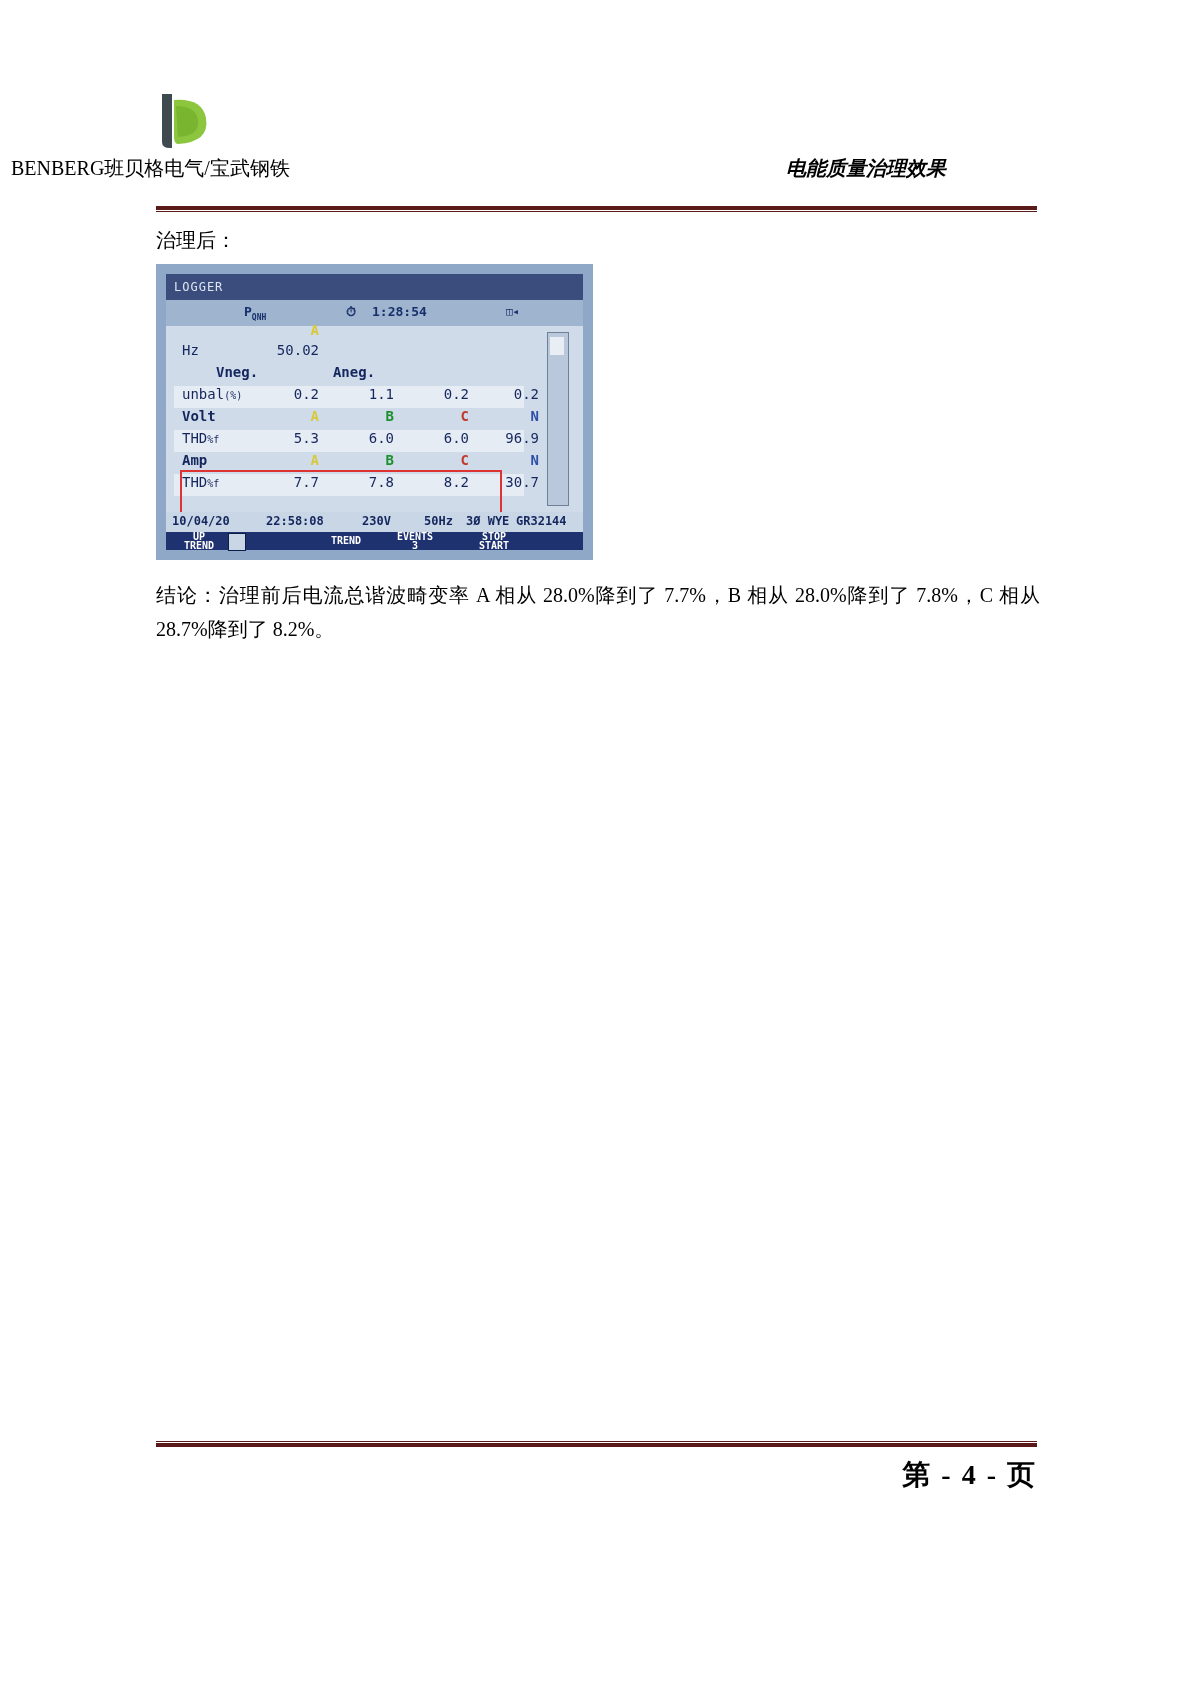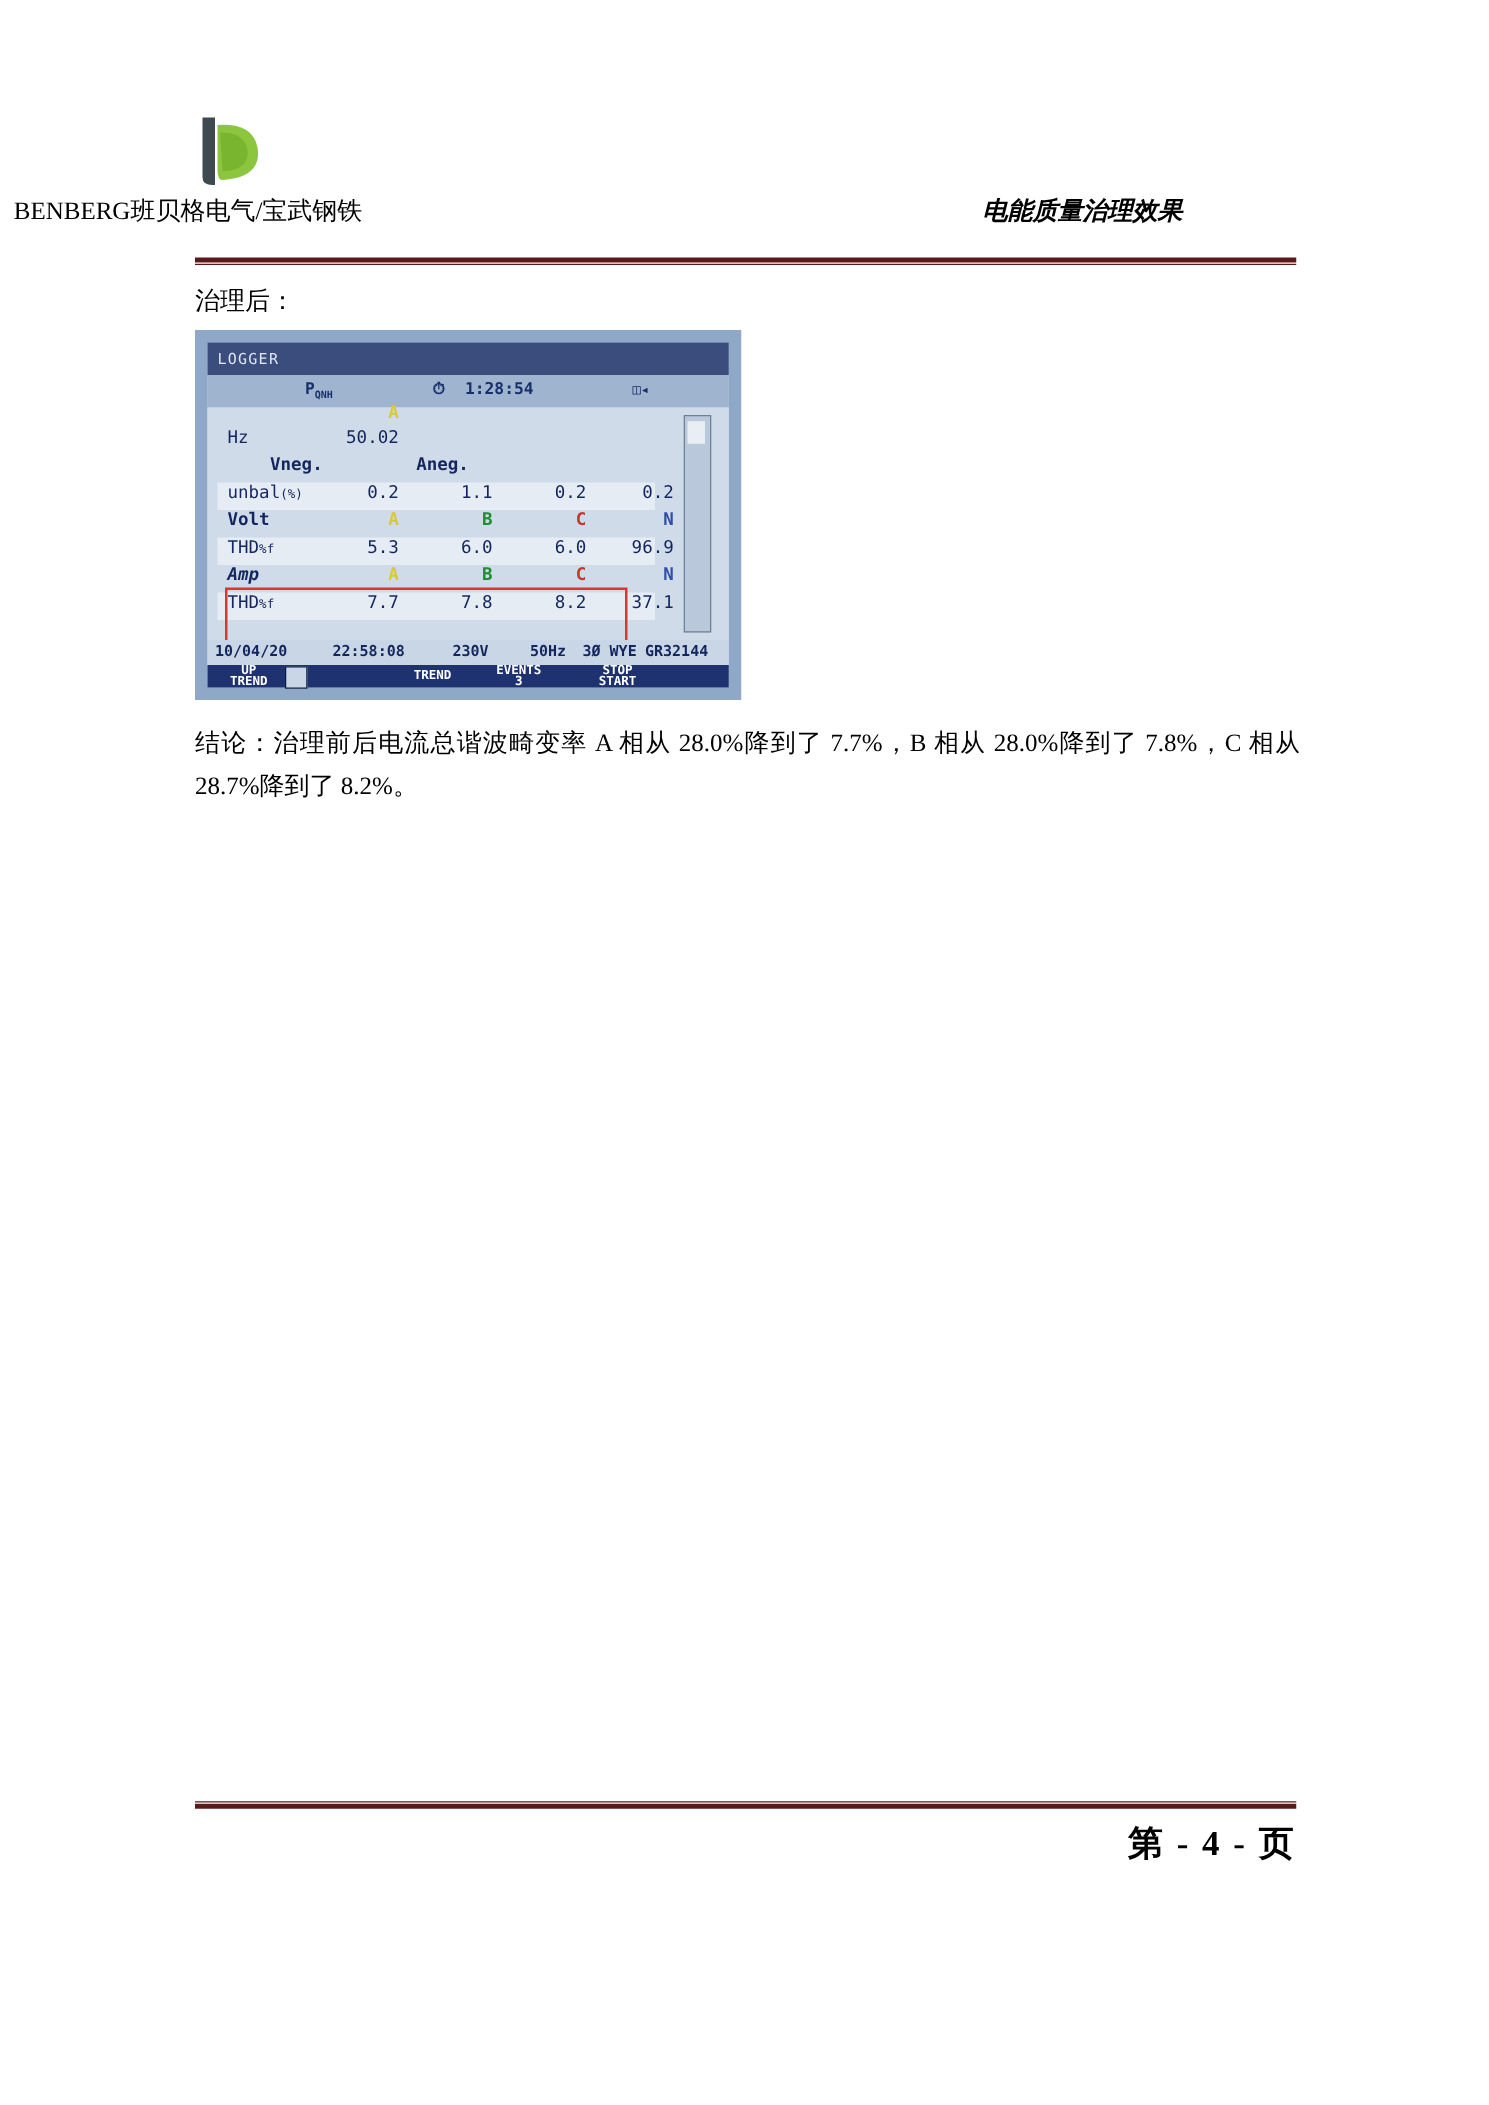--- a/index.html
+++ b/index.html
@@ -304,34 +304,34 @@
           <div class="band" style="top:104px;"></div>
           <div class="row" style="top:104px;">
             <span class="c-lbl"><span>THD</span><span class="sm">%f</span></span>
             <span class="cA">5.3</span>
             <span class="cB">6.0</span>
             <span class="cC">6.0</span>
             <span class="cN">96.9</span>
           </div>
 
           <div class="row" style="top:126px;">
-            <span class="c-lbl" style="font-weight:bold;font-style:italic;">Amp</span>
+            <span class="c-lbl" style="font-weight:bold;">Amp</span>
             <span class="cA ph-a">A</span>
             <span class="cB ph-b">B</span>
             <span class="cC ph-c">C</span>
             <span class="cN ph-n">N</span>
           </div>
 
           <div class="band" style="top:148px;"></div>
           <div class="row" style="top:148px;">
             <span class="c-lbl"><span>THD</span><span class="sm">%f</span></span>
             <span class="cA">7.7</span>
             <span class="cB">7.8</span>
             <span class="cC">8.2</span>
-            <span class="cN">37.1</span>
+            <span class="cN">30.7</span>
           </div>
 
         </div>
 
         <div class="redbox"></div>
       </div>
 
       <div class="scr-foot">
         <span class="f1">10/04/20</span>
         <span class="f2">22:58:08</span>

